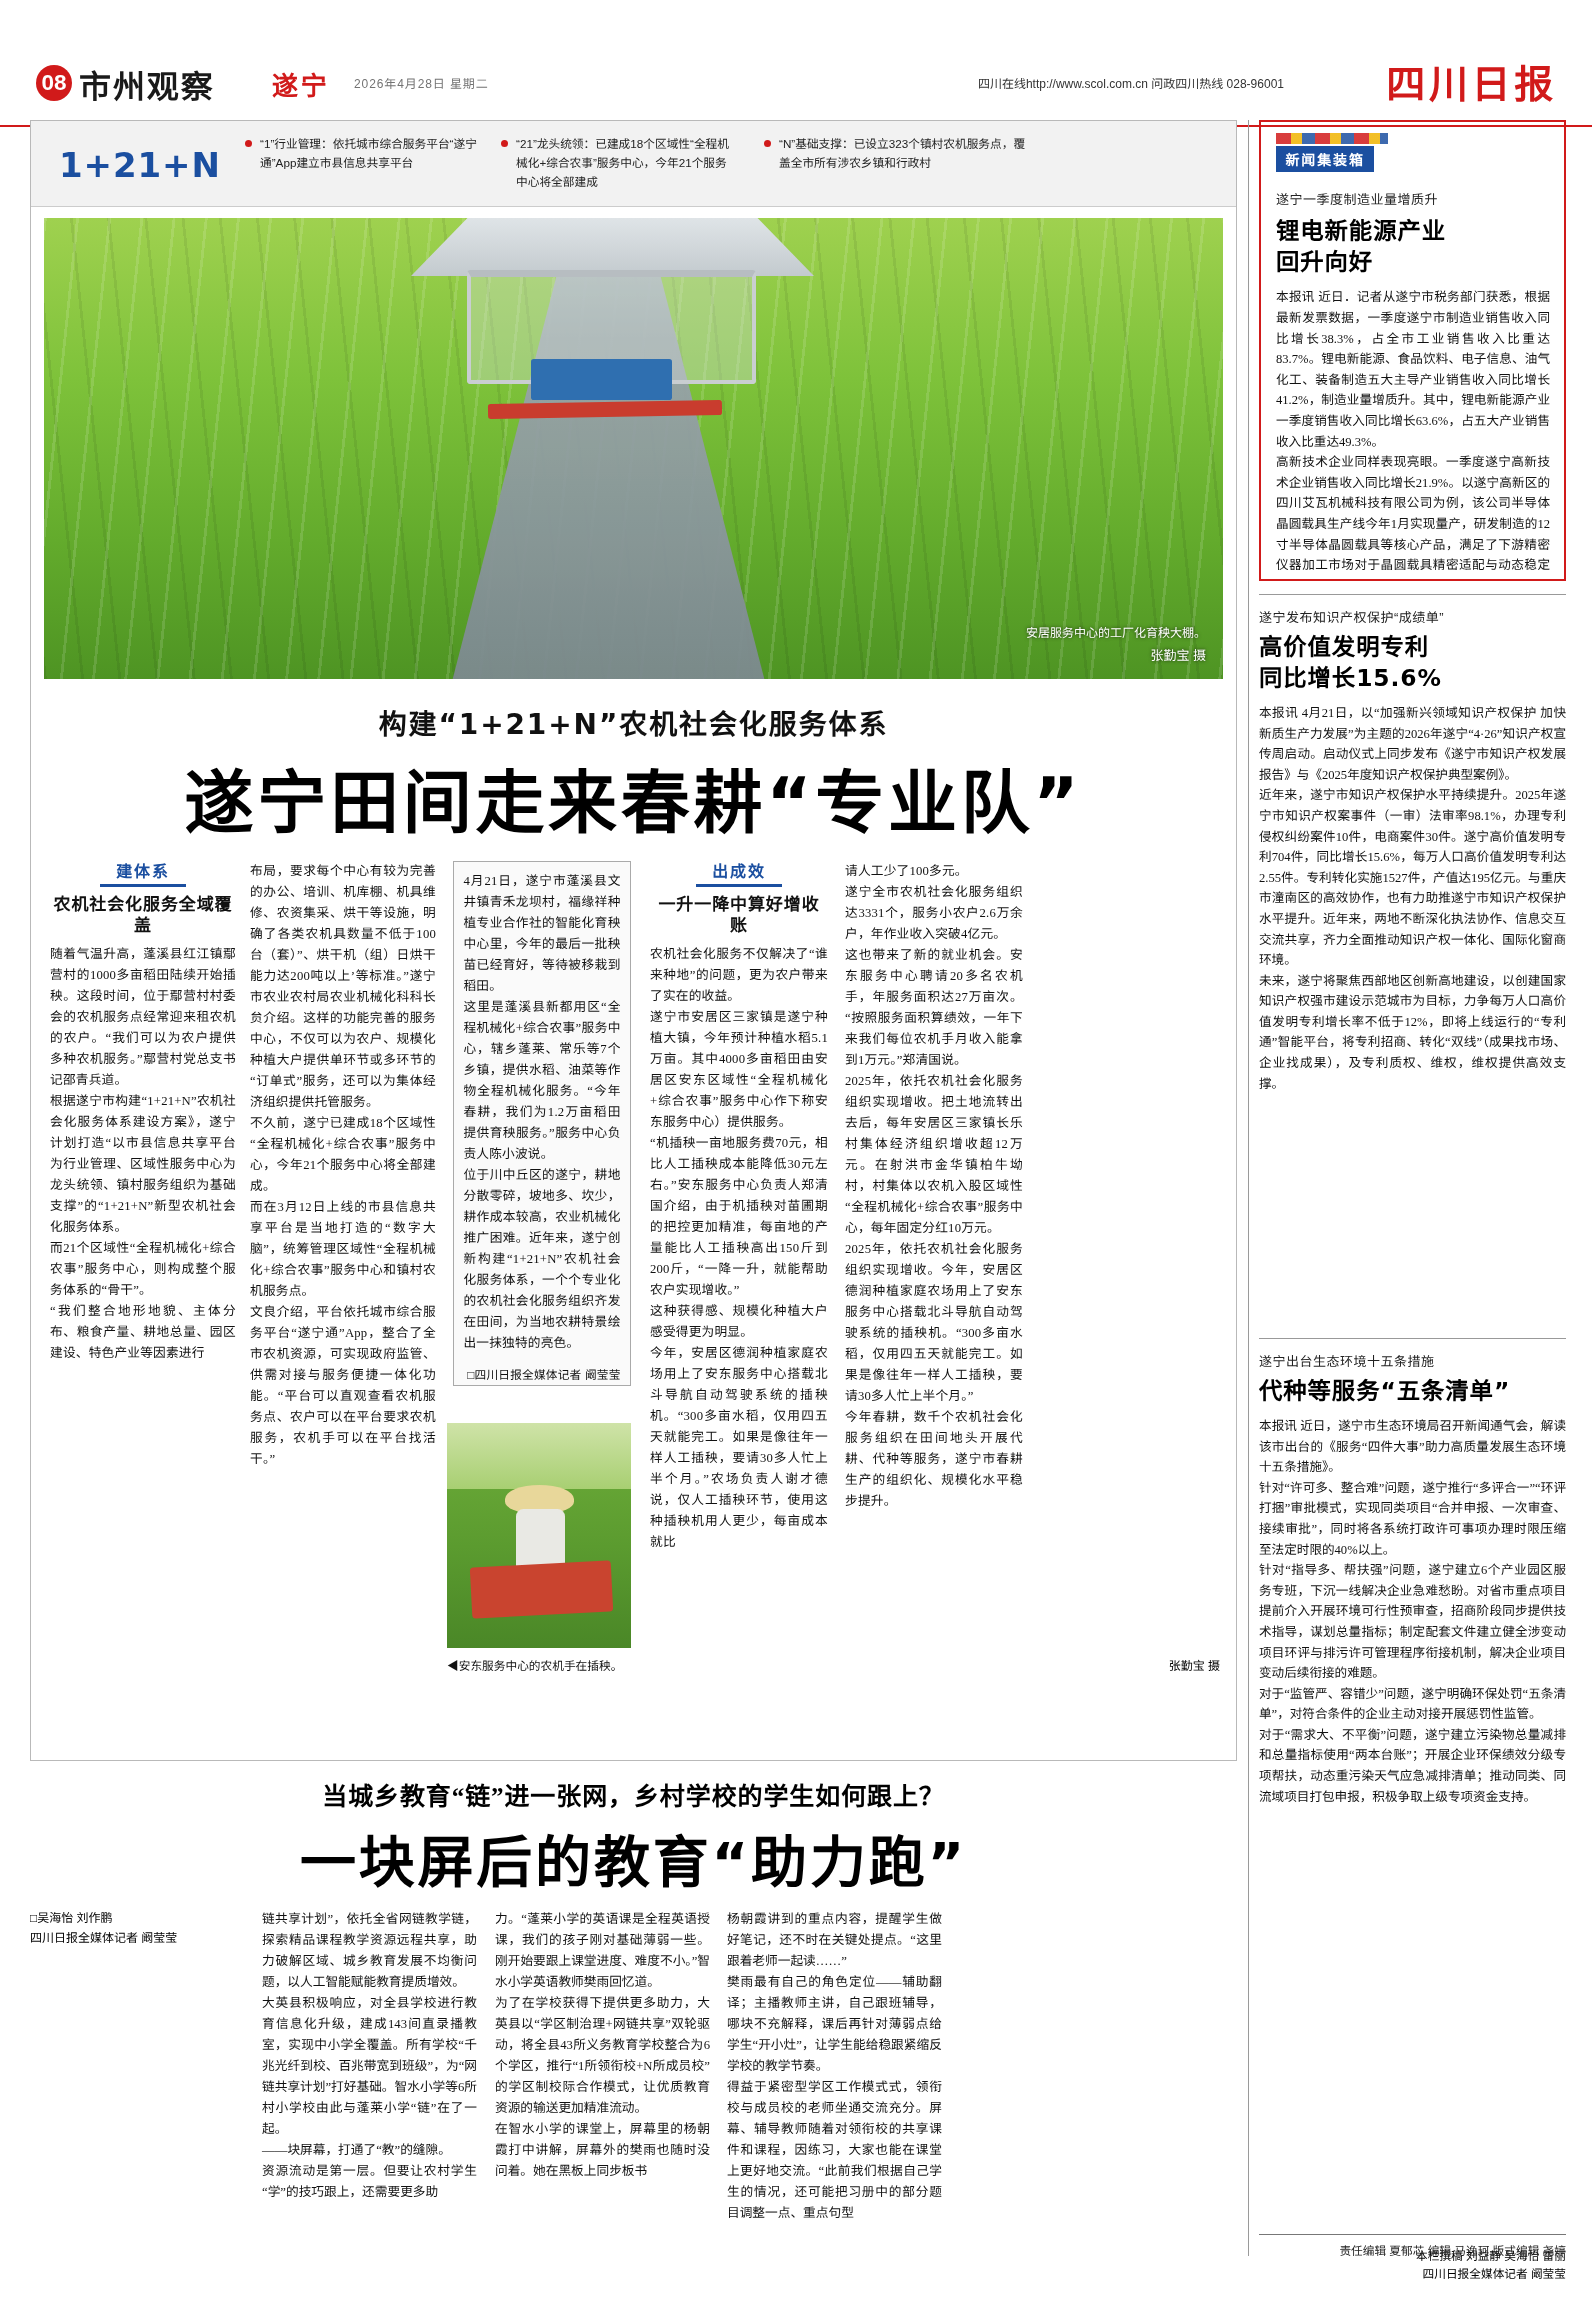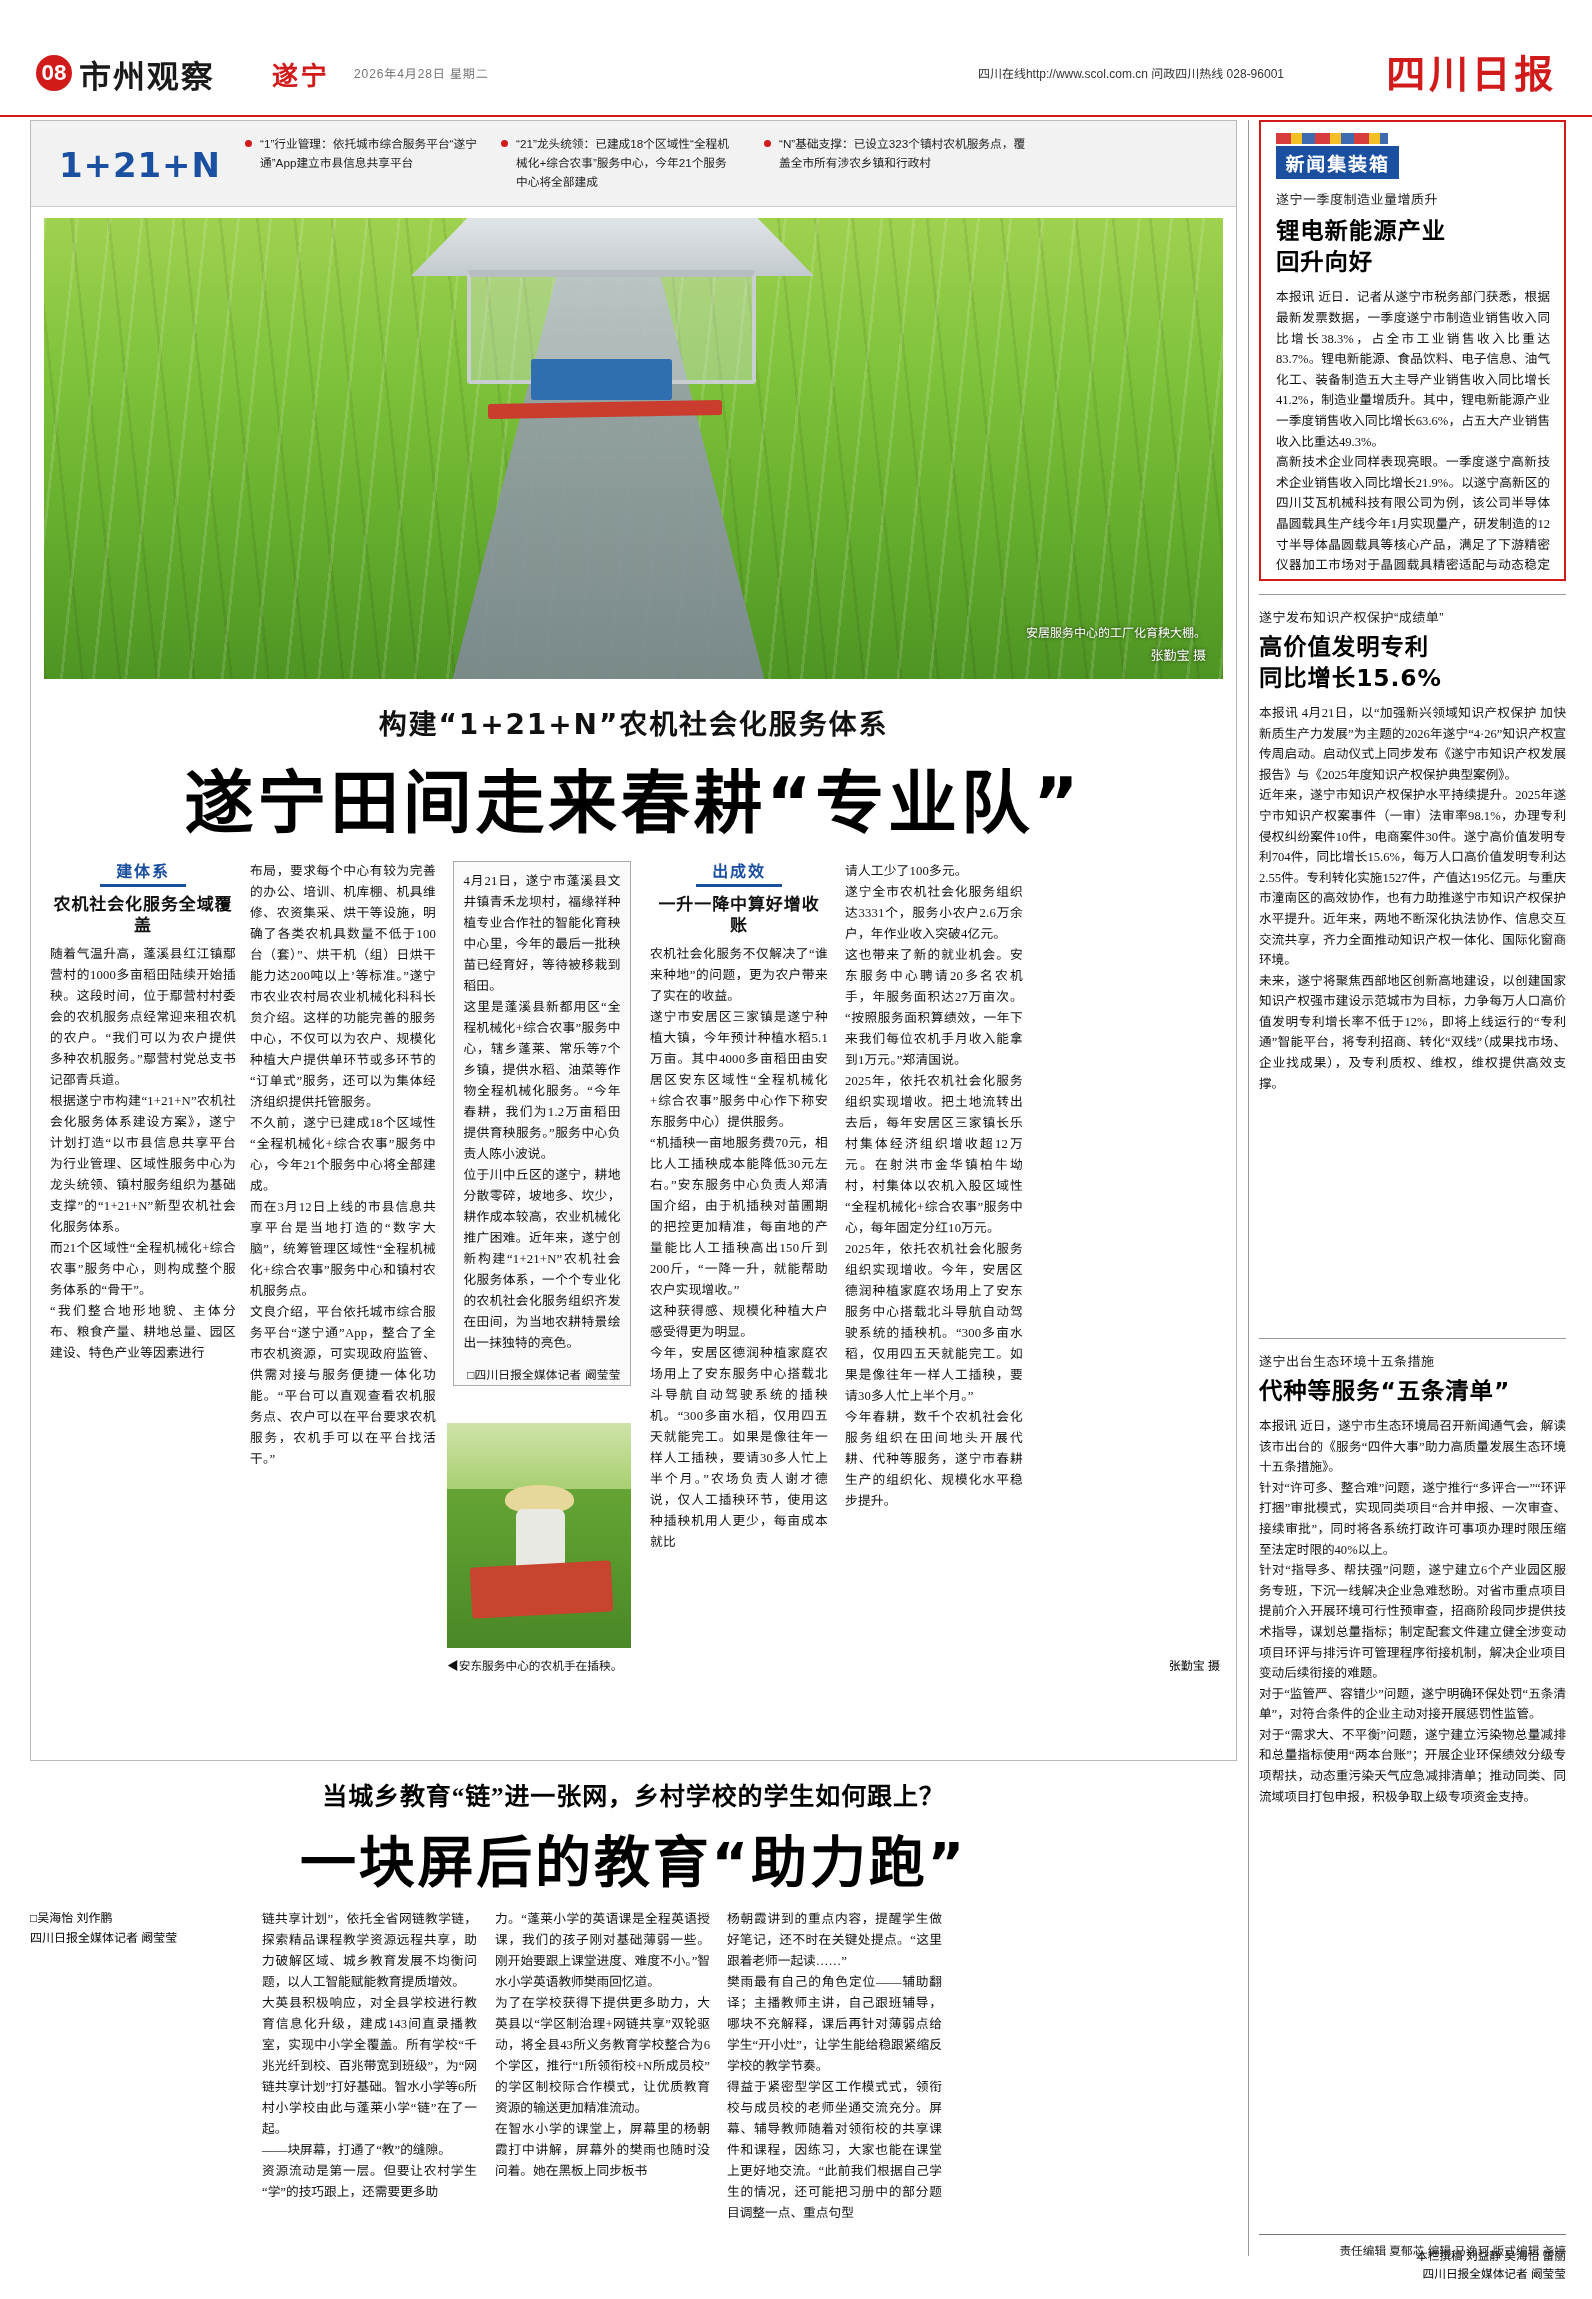--- a/index.html
+++ b/index.html
@@ -19,21 +19,21 @@
     position: absolute;
     left: 0; top: 0;
     width: 1593px;
     height: 2299px;
     background: #fff;
   }
 
   
   .masthead {
     position: absolute;
-    left: 0; top: 6px;
+    left: 0; top: 16px;
     width: 1593px;
     height: 111px;
     border-bottom: 2.8px solid #d11a1a;
     box-sizing: border-box;
   }
   .mh-pagenum {
     position: absolute;
     left: 36px; top: 49px;
     width: 36px; height: 36px;
     border-radius: 50%;
@@ -364,21 +364,21 @@
     height: 461px;
     border: 2.8px solid #d11a1a;
     box-sizing: border-box;
   }
   .sb-boxlabel {
     position: absolute;
     left: 15px; top: 24px;
     background: #1b4fa0;
     color: #fff;
     font-family: "DejaVu Sans", sans-serif;
-    font-size: 19px;
+    font-size: 14px;
     font-weight: bold;
     padding: 2.8px 9.4px;
     letter-spacing: 1.9px;
   }
   .sb-deco {
     position: absolute;
     left: 15px; top: 11.2px;
     width: 112px; height: 11.2px;
     background: repeating-linear-gradient(90deg, #d11a1a 0 15px, #f0b400 15px 26px, #1b4fa0 26px 39px);
     opacity: 0.85;

